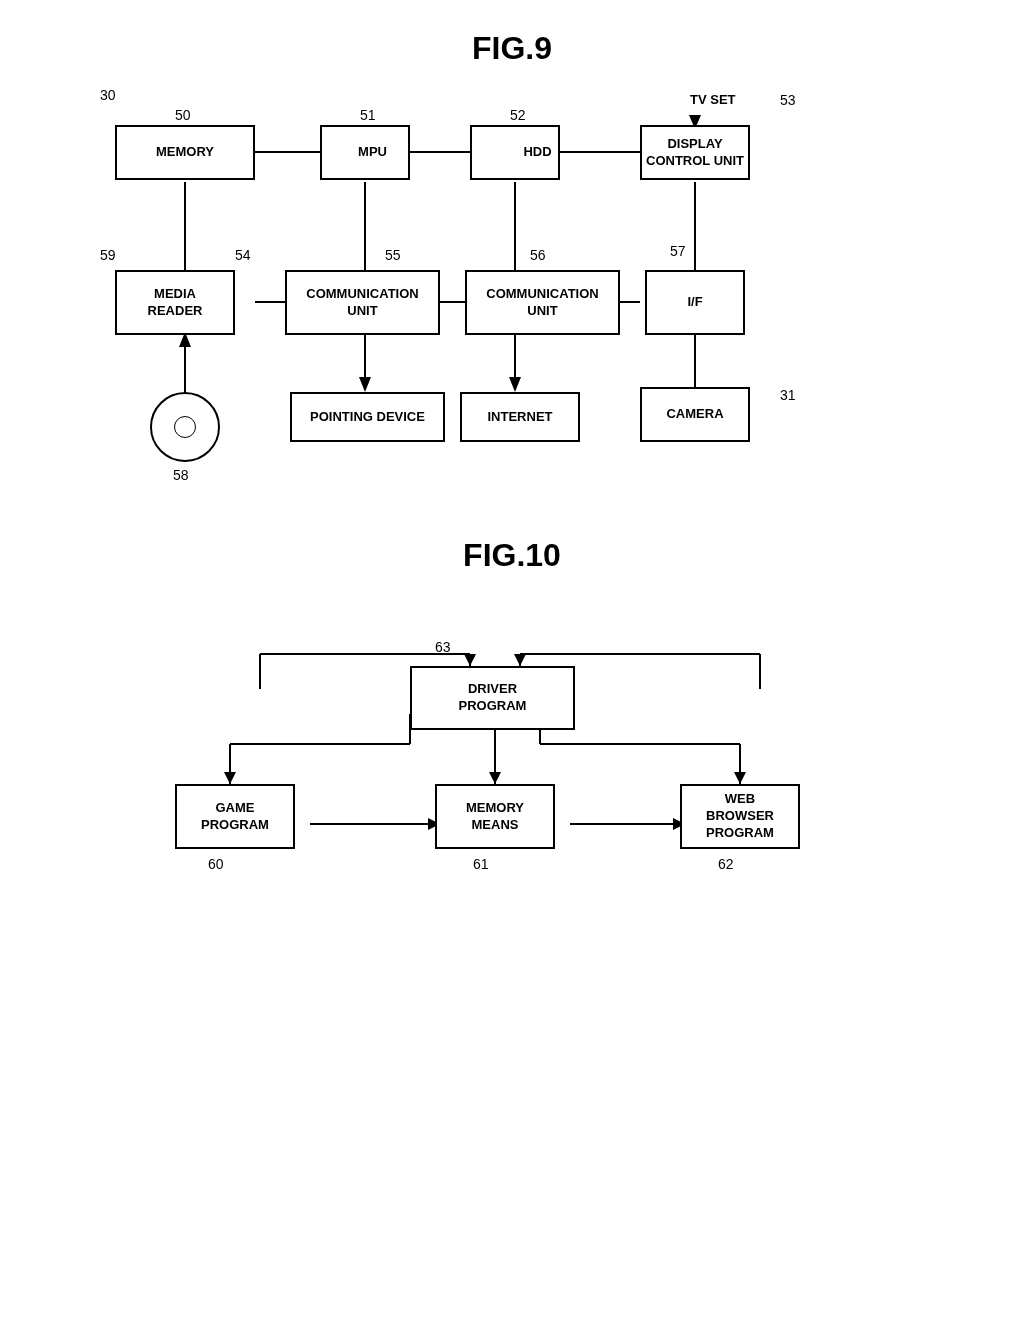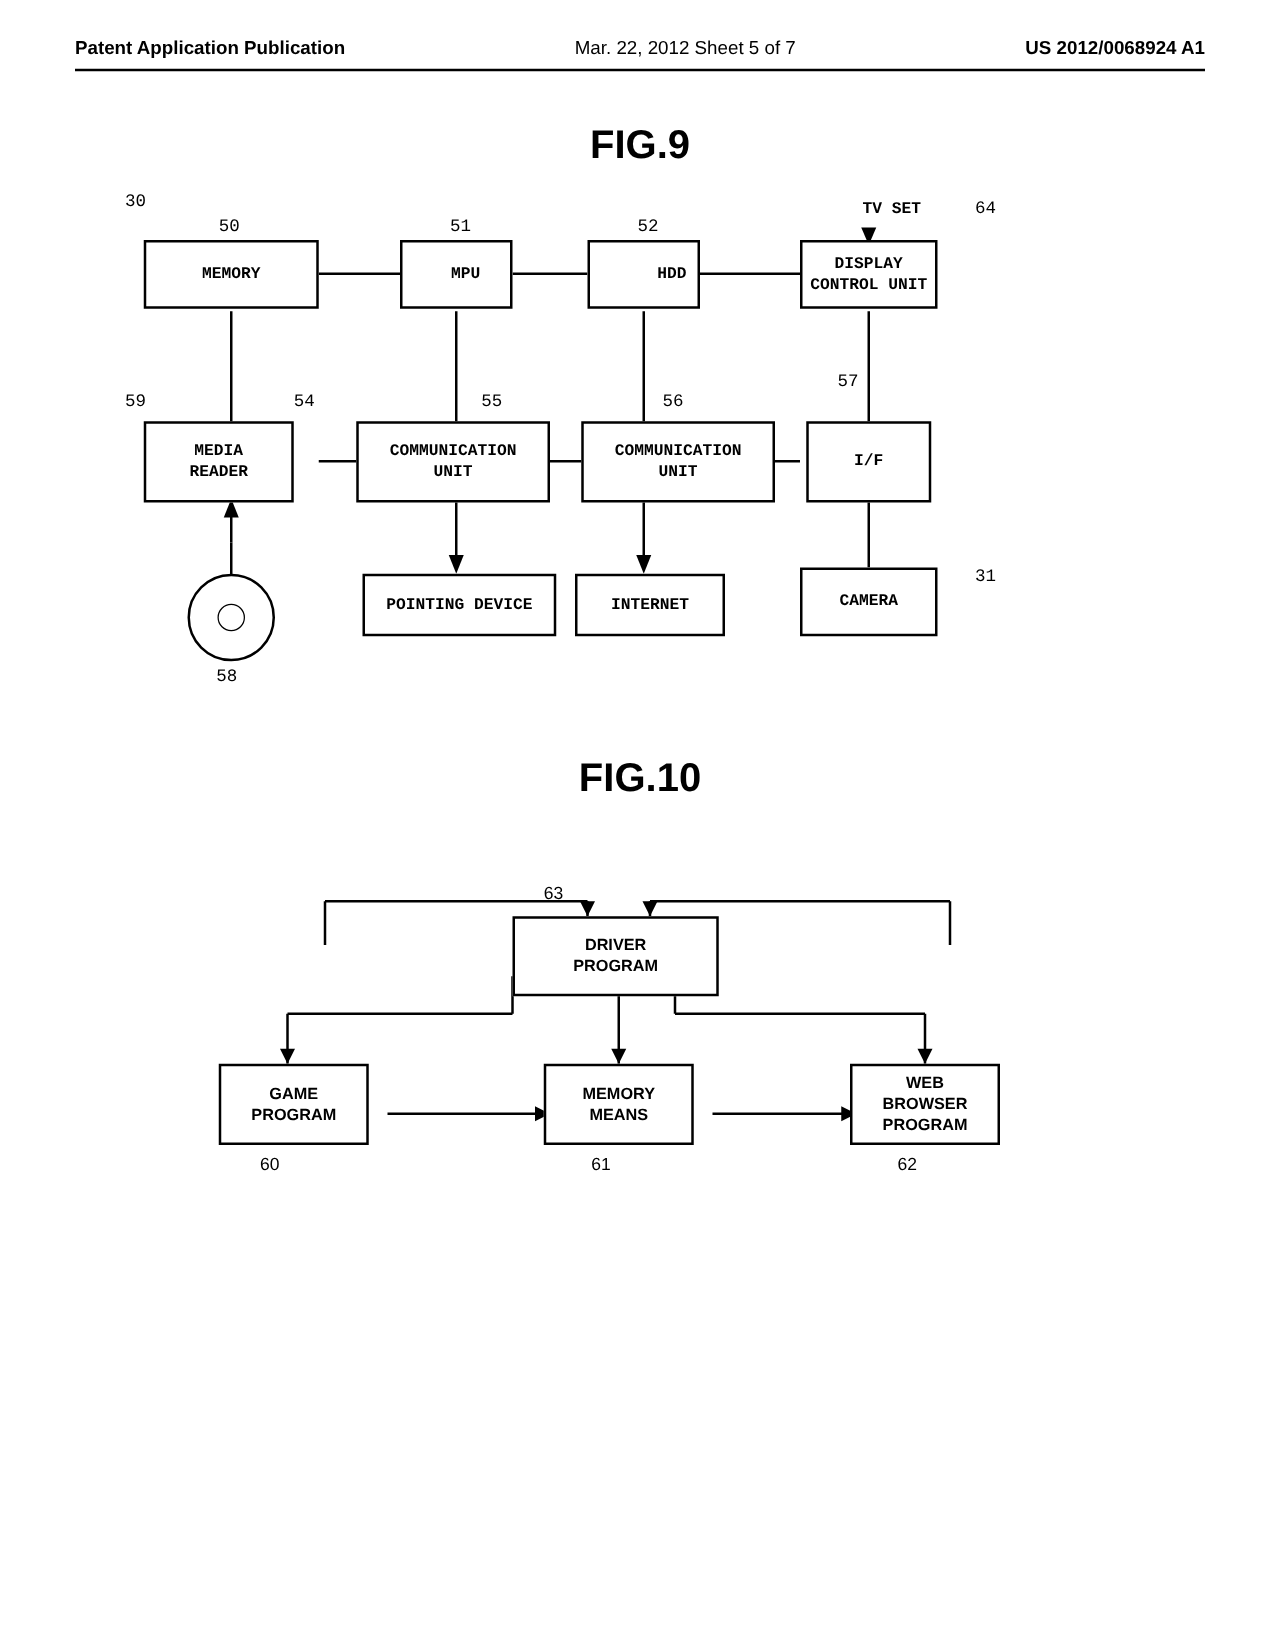--- a/index.html
+++ b/index.html
@@ -95,29 +95,24 @@
       border: 2px solid #000;
       border-radius: 50%;
       background: #fff;
     }
   </style>
 </head>
 <body>
 
 <div class="page">
 
-  <div class="header">
-    <div class="header-left">Patent Application Publication</div>
-    <div class="header-center">Mar. 22, 2012  Sheet 5 of 7</div>
-    <div class="header-right">US 2012/0068924 A1</div>
-  </div>
 
   <div class="fig-title" style="margin-bottom:20px;text-align:center;">FIG.9</div>
 
-  <div class="diagram-container" style="width:860px; height:390px; margin-left:40px;font-family:Liberation Mono, monospace;">
+  <div class="diagram-container" style="width:860px; height:390px; margin-left:40px;">
 
     <svg class="diagram-svg" width="860" height="390">
 
       <line x1="155" y1="65" x2="220" y2="65" stroke="#000" stroke-width="2"></line>
 
       <line x1="310" y1="65" x2="370" y2="65" stroke="#000" stroke-width="2"></line>
 
       <line x1="460" y1="65" x2="540" y2="65" stroke="#000" stroke-width="2"></line>
 
       <line x1="85" y1="95" x2="85" y2="185" stroke="#000" stroke-width="2"></line>
@@ -149,21 +144,21 @@
       <line x1="595" y1="245" x2="595" y2="300" stroke="#000" stroke-width="2"></line>
 
       <line x1="595" y1="30" x2="595" y2="42" stroke="#000" stroke-width="2"></line>
       <polygon points="595,42 589,28 601,28" fill="#000"></polygon>
 
     </svg>
 
     <span class="label" style="top:0px; left:0px;">30</span>
 
     <span style="position:absolute; top:5px; left:590px; font-size:13px; font-weight:bold;">TV SET</span>
-    <span class="label" style="top:5px; left:680px;">64</span>
+    <span class="label" style="top:5px; left:680px;">53</span>
 
     <span class="label" style="top:20px; left:75px;">50</span>
     <span class="label" style="top:20px; left:260px;">51</span>
     <span class="label" style="top:20px; left:410px;">52</span>
 
     <div class="box" style="left:15px; top:38px; width:140px; height:55px;">
       <span>MEMORY</span>
     </div>
     <div class="box" style="left:220px; top:38px; width:90px; height:55px;padding-left:15px;">
       <span>MPU</span>
@@ -173,21 +168,21 @@
     </div>
     <div class="box" style="left:540px; top:38px; width:110px; height:55px;">
       <span style="white-space:pre-line;">DISPLAY
 CONTROL UNIT</span>
     </div>
 
     <span class="label" style="top:160px; left:0px;">59</span>
     <span class="label" style="top:160px; left:135px;">54</span>
     <span class="label" style="top:160px; left:285px;">55</span>
     <span class="label" style="top:160px; left:430px;">56</span>
-    <span class="label" style="top:144px; left:570px;text-align:center;">57</span>
+    <span class="label" style="top:156px; left:570px;text-align:center;">57</span>
 
     <div class="box" style="left:15px; top:183px; width:120px; height:65px;">
       <span style="white-space:pre-line;">MEDIA
 READER</span>
     </div>
     <div class="box" style="left:185px; top:183px; width:155px; height:65px;">
       <span style="white-space:pre-line;">COMMUNICATION
 UNIT</span>
     </div>
     <div class="box" style="left:365px; top:183px; width:155px; height:65px;">

